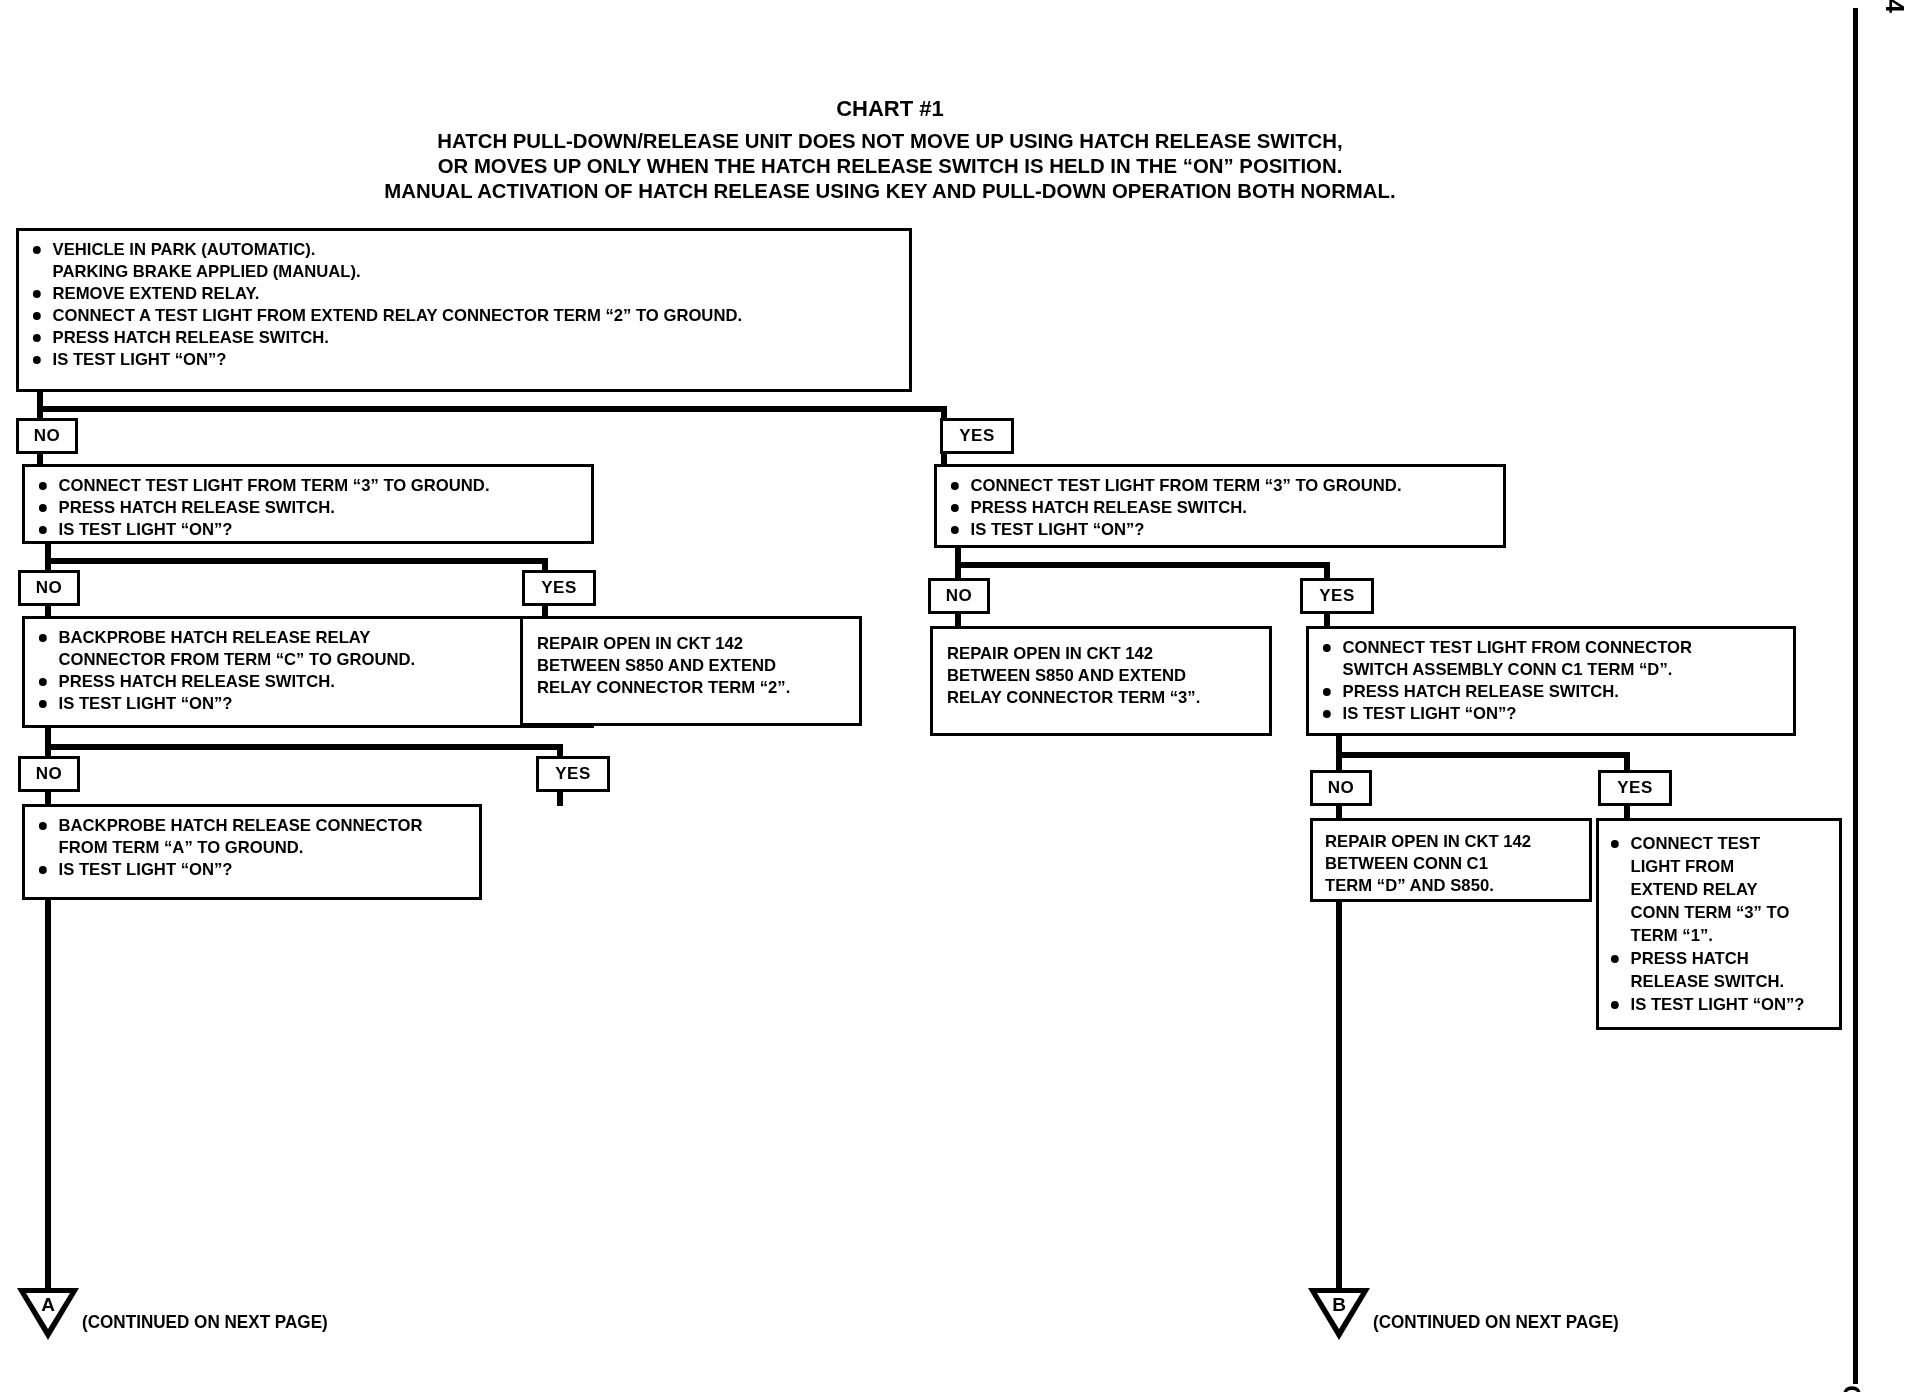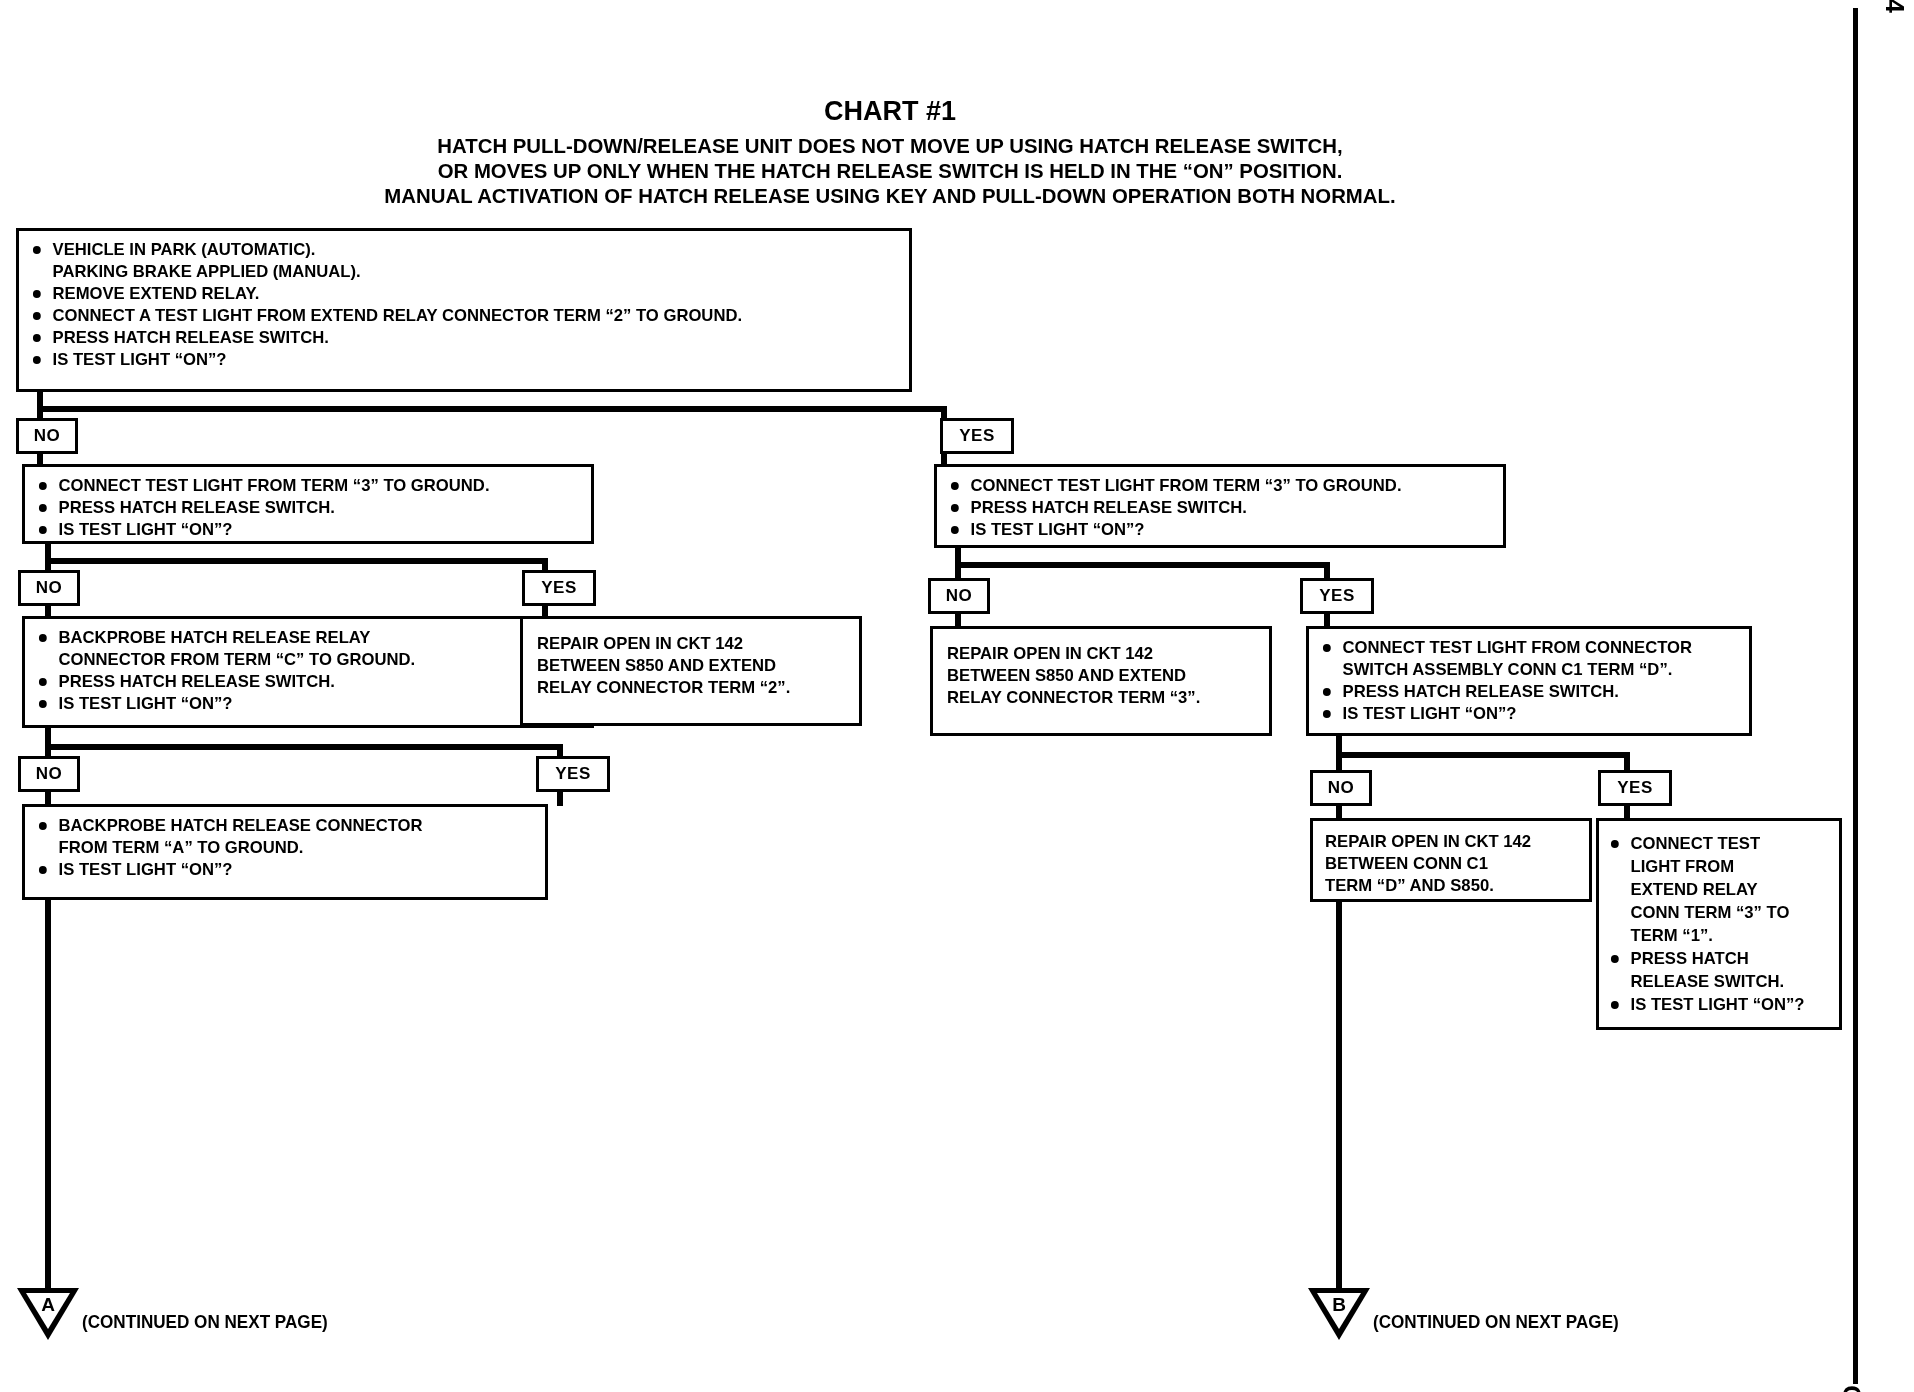--- a/index.html
+++ b/index.html
@@ -41,21 +41,21 @@
     font-size:26px;font-weight:bold;letter-spacing:1px;
     white-space:nowrap;
     transform:rotate(-90deg);
     transform-origin:right bottom;
   }
 
   
   .chart-head{
     position:absolute;left:0;top:96px;width:1780px;text-align:center;
   }
-  .chart-head .t1{font-size:27px;font-weight:bold;letter-spacing:0px;}
+  .chart-head .t1{font-size:22px;font-weight:bold;letter-spacing:0px;}
   .chart-head .t2{
     font-size:21px;font-weight:bold;margin-top:6px;line-height:25px;
     transform:scaleX(.97);
   }
   .chart-head .t2 div{white-space:nowrap;}
 
   
   .box{
     position:absolute;
     border:3px solid #000;
@@ -222,21 +222,21 @@
 
   <div class="box plain" style="left:520px;top:616px;width:342px;height:110px;padding:14px 10px 10px 14px;">
     <p>REPAIR OPEN IN CKT 142</p>
     <p>BETWEEN S850 AND EXTEND</p>
     <p>RELAY CONNECTOR TERM “2”.</p>
   </div>
 
   <div class="tag" style="left:18px;top:756px;width:62px;height:36px;">NO</div>
   <div class="tag" style="left:536px;top:756px;width:74px;height:36px;">YES</div>
 
-  <div class="box" style="left:22px;top:804px;width:526px;height:96px;">
+  <div class="box" style="left:22px;top:804px;width:460px;height:96px;">
     <ul>
       <li class="bullet">BACKPROBE HATCH RELEASE CONNECTOR</li>
       <li class="cont">FROM TERM “A” TO GROUND.</li>
       <li class="bullet">IS TEST LIGHT “ON”?</li>
     </ul>
   </div>
 
 
   <div class="box" style="left:934px;top:464px;width:572px;height:84px;">
     <ul>
@@ -248,21 +248,21 @@
 
   <div class="tag" style="left:928px;top:578px;width:62px;height:36px;">NO</div>
   <div class="tag" style="left:1300px;top:578px;width:74px;height:36px;">YES</div>
 
   <div class="box plain" style="left:930px;top:626px;width:342px;height:110px;padding:14px 10px 10px 14px;">
     <p>REPAIR OPEN IN CKT 142</p>
     <p>BETWEEN S850 AND EXTEND</p>
     <p>RELAY CONNECTOR TERM “3”.</p>
   </div>
 
-  <div class="box" style="left:1306px;top:626px;width:446px;height:110px;">
+  <div class="box" style="left:1306px;top:626px;width:490px;height:110px;">
     <ul>
       <li class="bullet">CONNECT TEST LIGHT FROM CONNECTOR</li>
       <li class="cont">SWITCH ASSEMBLY CONN C1 TERM “D”.</li>
       <li class="bullet">PRESS HATCH RELEASE SWITCH.</li>
       <li class="bullet">IS TEST LIGHT “ON”?</li>
     </ul>
   </div>
 
   <div class="tag" style="left:1310px;top:770px;width:62px;height:36px;">NO</div>
   <div class="tag" style="left:1598px;top:770px;width:74px;height:36px;">YES</div>

